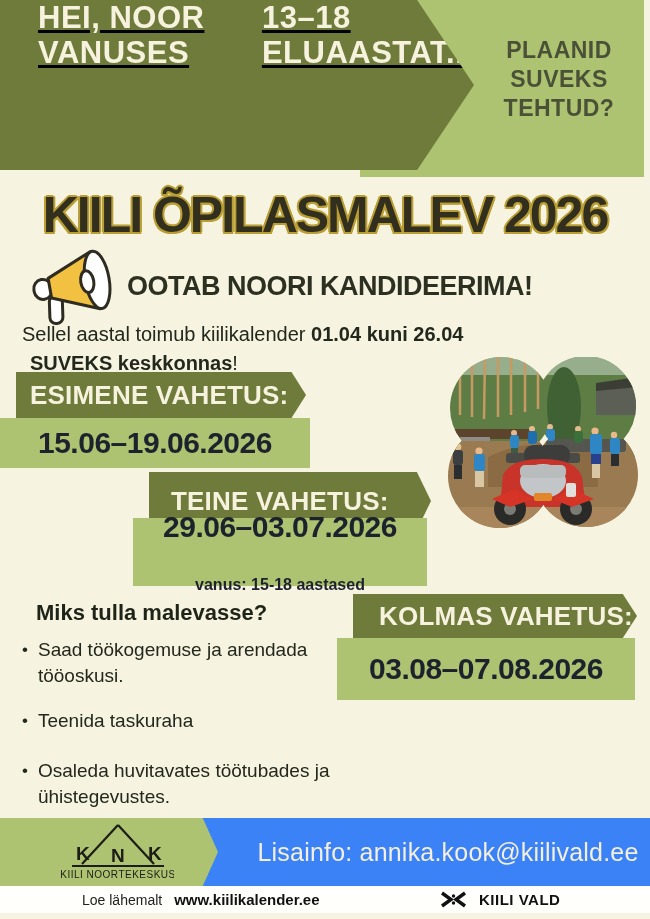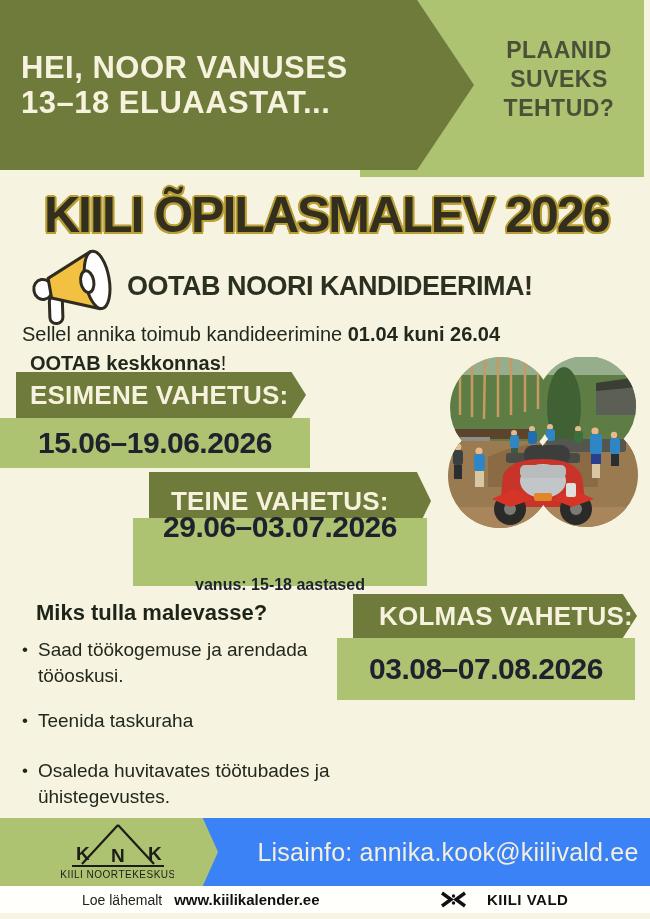--- a/index.html
+++ b/index.html
@@ -3,30 +3,30 @@
 <meta charset="utf-8">
 <style>
   html,body{margin:0;padding:0;}
   body{width:650px;height:919px;font-family:"Liberation Sans","DejaVu Sans",sans-serif;}
   #poster{position:relative;width:650px;height:919px;background:#f6f3e0;overflow:hidden;}
 
   
   .header-light{position:absolute;left:360px;top:0;width:284px;height:177px;background:#adc371;}
   .header-arrow{position:absolute;left:0;top:0;width:474px;height:170px;background:#6e7b3a;
     clip-path:polygon(0 0,88% 0,100% 50%,88% 100%,0 100%);
-    display:flex;flex-direction:column;justify-content:center;padding-left:21px;box-sizing:border-box;}
+    display:flex;flex-direction:row;justify-content:center;padding-left:38px;box-sizing:border-box;text-decoration:underline;}
   .header-arrow .hook{color:#f6f2de;font-weight:800;font-size:31px;line-height:35px;letter-spacing:.5px;}
   .header-side{position:absolute;left:474px;top:36px;width:170px;text-align:center;
     color:#4a5137;font-weight:800;font-size:23px;line-height:29px;letter-spacing:.5px;}
 
   
-  .main-title{position:absolute;left:0;top:186px;width:538px;text-align:center;
+  .main-title{position:absolute;left:0;top:186px;width:650px;text-align:center;
     font-size:50px;font-weight:800;letter-spacing:-2px;color:#332f1f;white-space:nowrap;
     text-shadow:2px 0 0 #b99e33,-2px 0 0 #b99e33,0 2px 0 #b99e33,0 -2px 0 #b99e33,
-      1.5px 1.5px 0 #b99e33,-1.5px 1.5px 0 #b99e33,1.5px -1.5px 0 #b99e33,-1.5px -1.5px 0 #b99e33;margin-left:44px;}
+      1.5px 1.5px 0 #b99e33,-1.5px 1.5px 0 #b99e33,1.5px -1.5px 0 #b99e33,-1.5px -1.5px 0 #b99e33;}
   .subtitle{position:absolute;left:127px;top:271px;font-size:27px;font-weight:800;
     letter-spacing:-.5px;color:#2c3020;white-space:nowrap;}
   .megaphone{position:absolute;left:26px;top:246px;}
 
   
   .intro{position:absolute;left:22px;top:320px;width:580px;font-size:20px;line-height:29px;color:#23281c;}
   .intro b{font-weight:800;}
   .intro .l2{padding-left:8px;}
 
   
@@ -61,21 +61,21 @@
   .olive-band .contact{color:#f3efdc;font-size:25px;font-weight:500;letter-spacing:.2px;white-space:nowrap;}
   .green-band{position:absolute;left:0;top:818px;width:218px;height:68px;background:#adc371;
     clip-path:polygon(0 0,93% 0,100% 50%,93% 100%,0 100%);}
   .knk{position:absolute;left:52px;top:820px;}
 
   
   .footer{position:absolute;left:0;top:886px;width:650px;height:27px;background:#fffffb;
     display:flex;align-items:center;}
   .footer .more{margin-left:82px;font-size:14px;color:#222;}
   .footer .url{margin-left:12px;font-size:15px;font-weight:800;color:#111;}
-  .footer .vald{position:absolute;left:440px;display:flex;align-items:center;gap:20px;}
+  .footer .vald{position:absolute;left:440px;display:flex;align-items:center;gap:12px;}
   .footer .vald .vname{font-size:15px;font-weight:800;letter-spacing:.5px;color:#111;}
 </style>
 </head>
 <body>
 
 <div id="poster">
 
   <div class="header-light"></div>
   <div class="header-side">
     <div>PLAANID</div>
@@ -95,24 +95,24 @@
       <rect x="8" y="28" width="18" height="20" rx="9" fill="#ffffff" stroke="#2e2b20" stroke-width="3"></rect>
       <path d="M24 28 L70 9 L70 67 L24 48 Z" fill="#f2c141" stroke="#2e2b20" stroke-width="3" stroke-linejoin="round"></path>
       <ellipse cx="72" cy="38" rx="12" ry="29" fill="#ffffff" stroke="#2e2b20" stroke-width="3"></ellipse>
       <ellipse cx="62" cy="38" rx="6.5" ry="11" fill="#ffffff" stroke="#2e2b20" stroke-width="3"></ellipse>
     </g>
   </svg>
   <div class="subtitle">OOTAB NOORI KANDIDEERIMA!</div>
 
   <div class="intro">
     <div class="l1">
-      <span>Sellel annika toimub kandideerimine </span><b>01.04 kuni 26.04</b>
+      <span>Sellel aastal toimub kiilikalender </span><b>01.04 kuni 26.04</b>
     </div>
     <div class="l2">
-      <b>OOTAB keskkonnas</b><span>!</span>
+      <b>SUVEKS keskkonnas</b><span>!</span>
     </div>
   </div>
 
   <div class="banner s1">ESIMENE VAHETUS:</div>
   <div class="datebox s1">15.06–19.06.2026</div>
 
   <svg class="photo" width="190" height="172" viewBox="0 0 190 172">
     <defs>
       <clipPath id="clover">
         <circle cx="53" cy="51" r="51"></circle>

